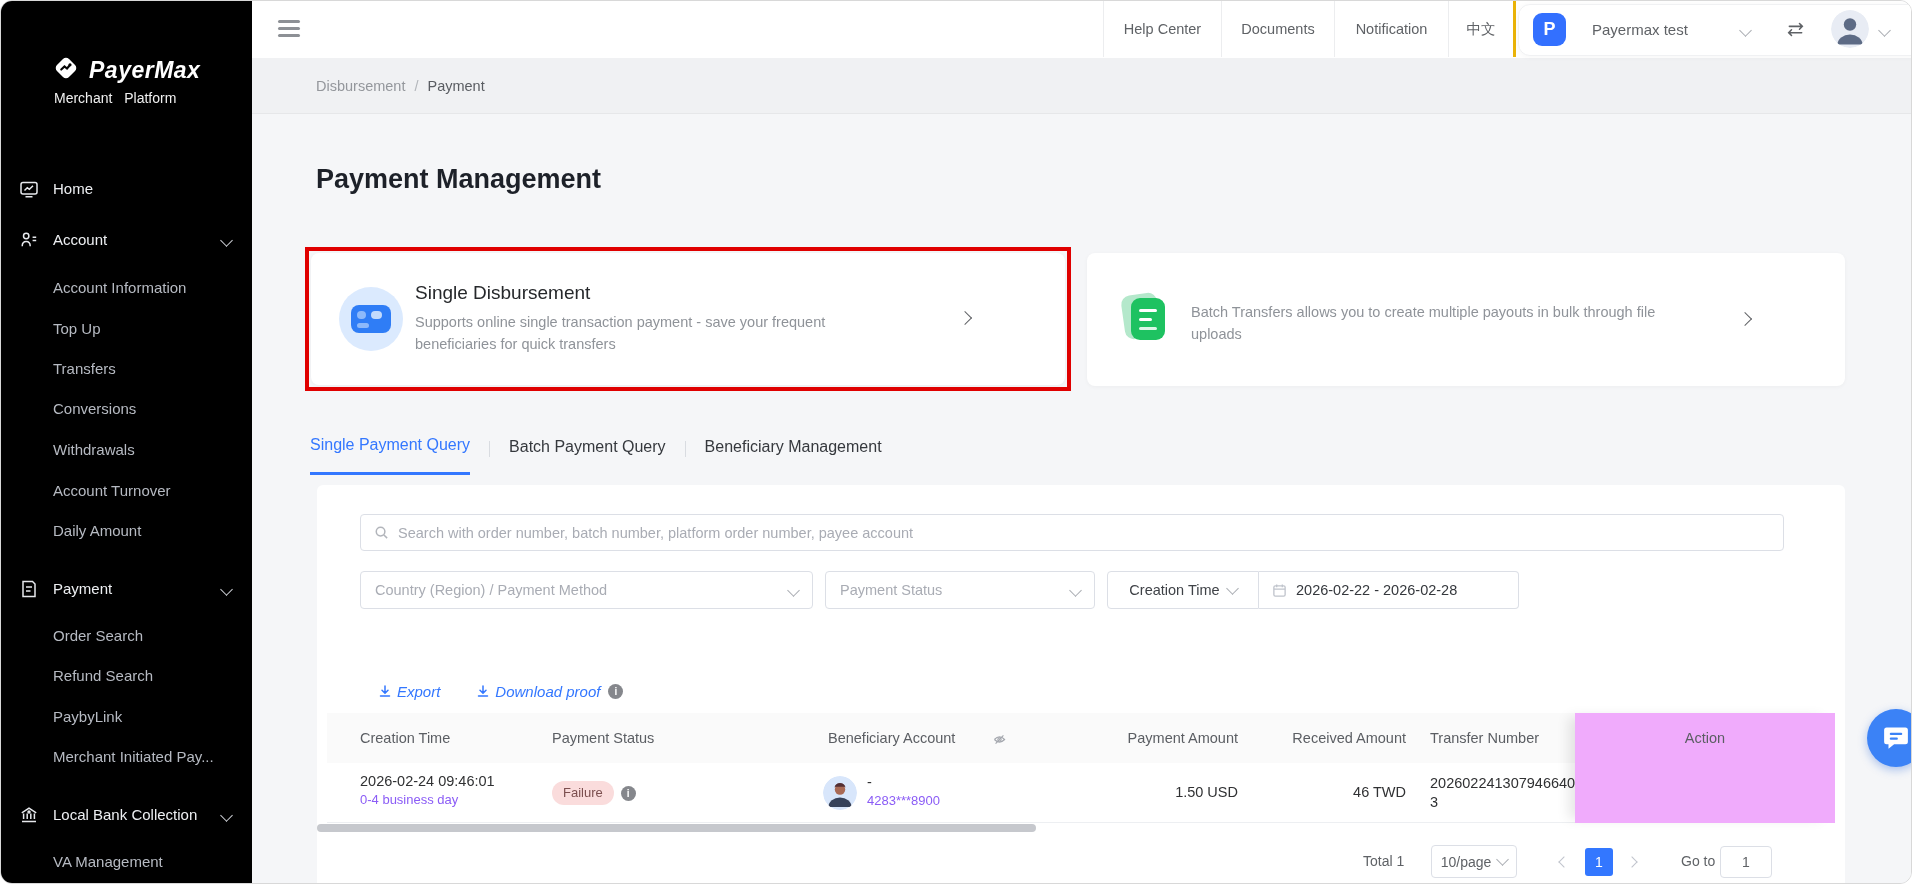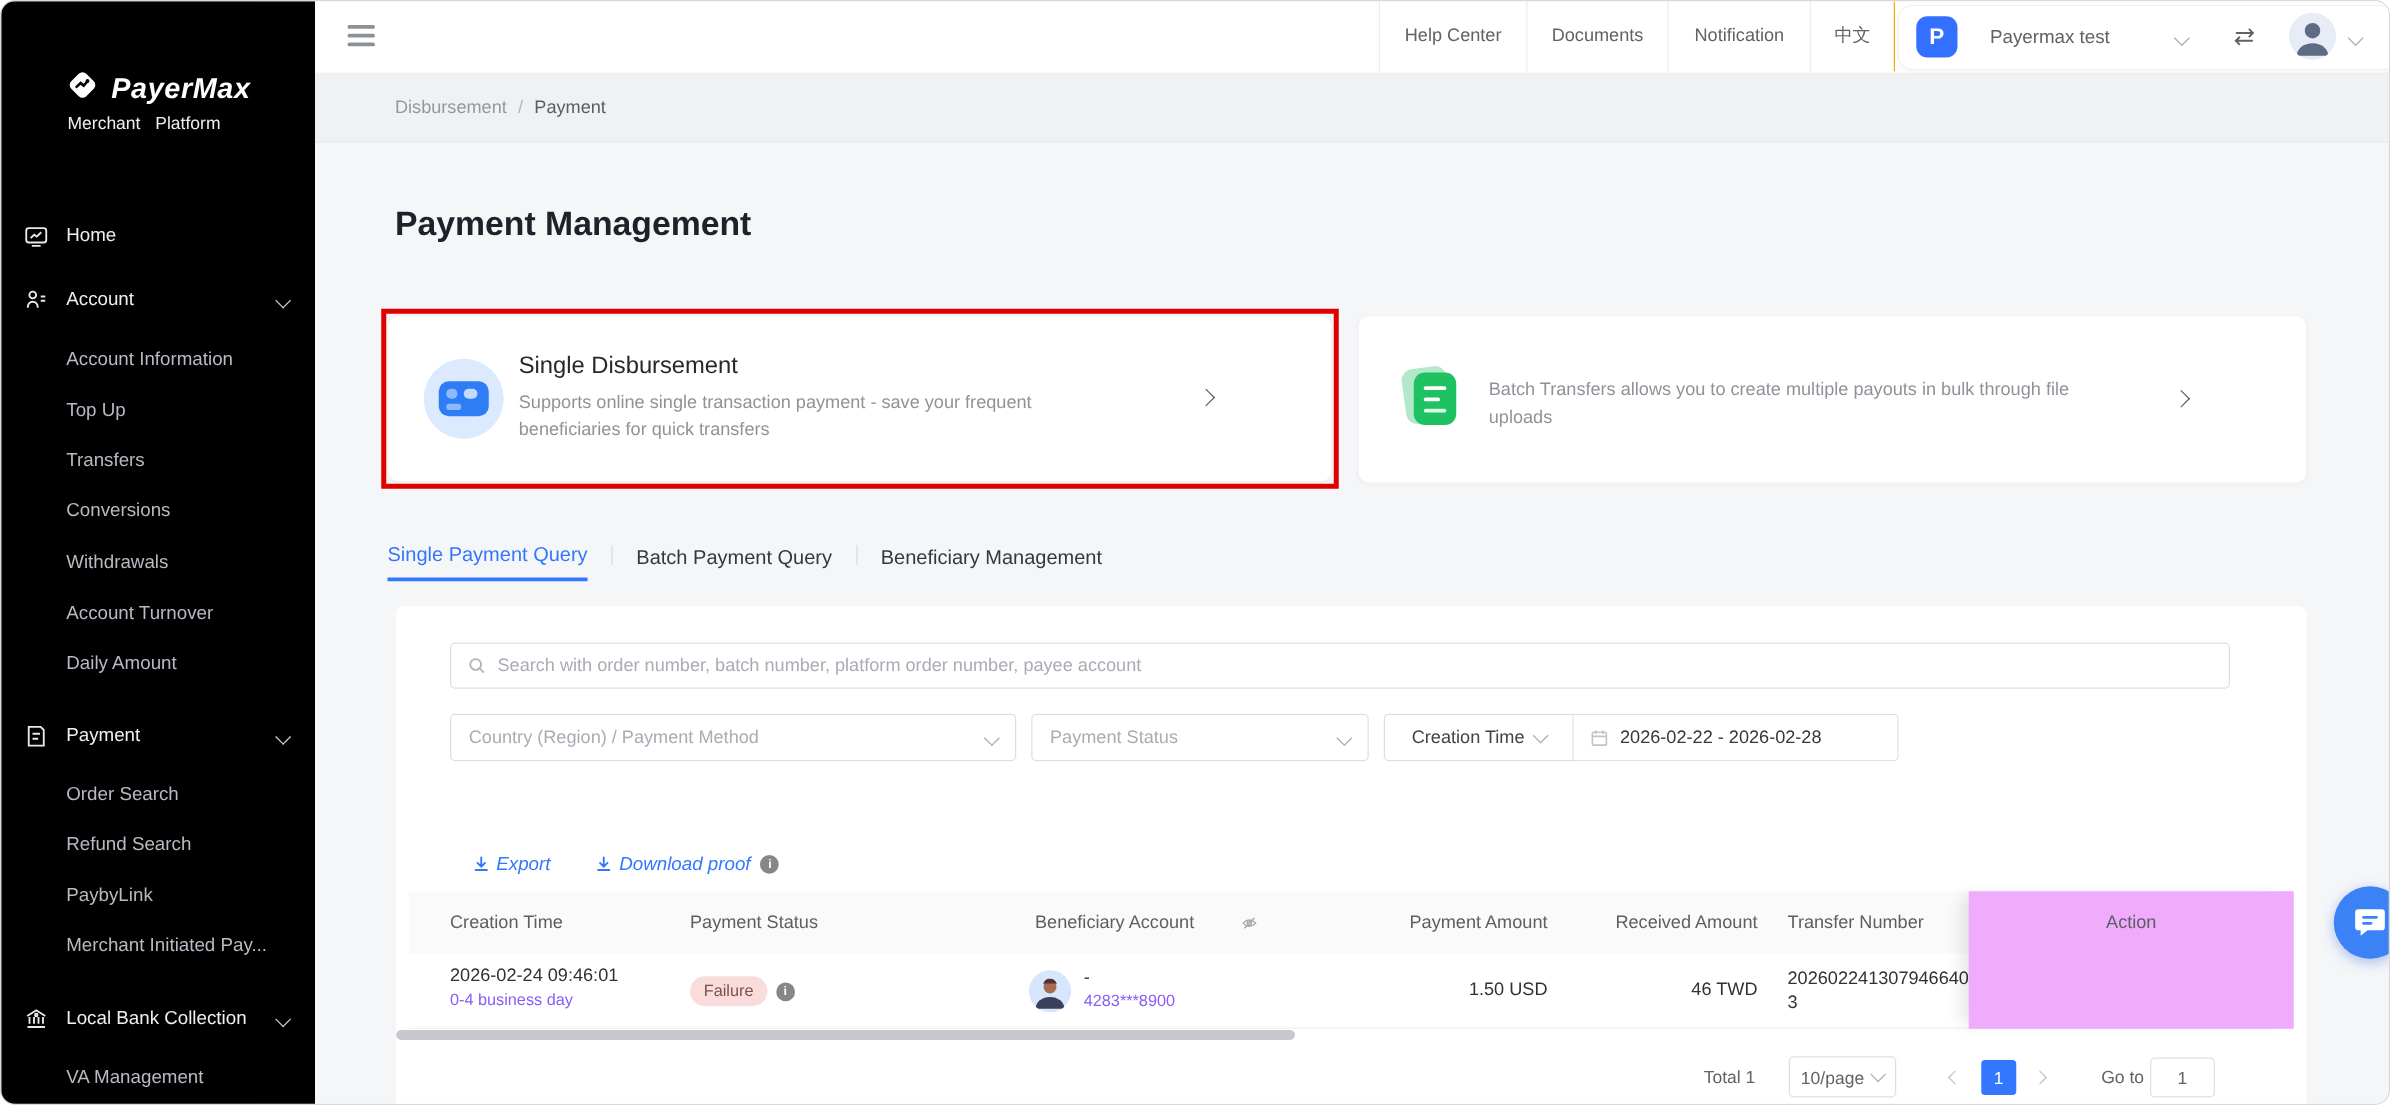--- a/index.html
+++ b/index.html
@@ -19,21 +19,21 @@
   .s-chev { position:absolute; left:221px; width:9px; height:9px;
             border-right:1.6px solid #cfd2d8; border-bottom:1.6px solid #cfd2d8; transform:rotate(45deg); }
 
   
   .topbar { position:absolute; left:251px; top:0; right:0; height:57px; background:#fff; z-index:20; }
   .hamburger { position:absolute; left:26px; top:19px; width:22px; height:18px; cursor:pointer; }
   .hamburger span { display:block; height:2.5px; background:#8d9095; border-radius:2px; margin-bottom:4.5px; }
   .tb-links { position:absolute; left:851px; top:0; height:56px; display:flex; }
   .tb-link { height:56px; line-height:56px; text-align:center; font-size:14.5px; color:#5f6266;
              border-left:1px solid #ecedef; cursor:pointer; }
-  .tb-link:last-child { border-right:1px solid #eab308; }
+  .tb-link:last-child { border-right:3px solid #eab308; }
   .acct-card { position:absolute; left:1266px; top:3px; width:700px; height:52px; background:#fff;
                border:1px solid #f0f1f3; border-radius:12px; box-shadow:0 1px 6px rgba(0,0,0,.04); }
   .p-badge { position:absolute; left:1281px; top:12px; width:33px; height:33px; border-radius:9px;
              background:#3370ff; color:#fff; font-weight:700; font-size:18px; text-align:center; line-height:33px; cursor:pointer; }
   .org-name { position:absolute; left:1340px; top:0; height:57px; line-height:57px; font-size:15px; color:#5f6266; cursor:pointer; }
   .chev-d { display:inline-block; width:9px; height:9px; border-right:1.5px solid #a9acb2; border-bottom:1.5px solid #a9acb2; transform:rotate(45deg); }
   .avatar { position:absolute; left:1579px; top:9px; width:38px; height:38px; border-radius:50%; overflow:hidden; cursor:pointer; }
 
   
   .crumbbar { position:absolute; left:251px; top:57px; right:0; height:56px; background:#f0f1f3;
@@ -65,21 +65,21 @@
   .mc2 { left:20px; top:6px; width:11px; height:8px; background:#c3dafc; }
   .mc3 { left:6px; top:18px; width:12px; height:5px; background:#8db9fa; border-radius:3px; }
   
   .sheet-back { position:absolute; left:8px; top:6px; width:36px; height:44px; border-radius:9px; background:#b4e8cb; transform:rotate(-8deg); }
   .sheet-front { position:absolute; left:16px; top:10px; width:34px; height:42px; border-radius:9px; background:#1ec261; }
   .sheet-front i { position:absolute; left:8px; height:3.5px; border-radius:2px; background:#fff; }
   .sl1 { top:11px; width:18px; } .sl2 { top:20px; width:13px; } .sl3 { top:29px; width:18px; opacity:.85; }
 
   
   .tabs { position:absolute; left:58px; top:322px; display:flex; align-items:center; }
-  .tab { font-size:16px; color:#35383d; padding-bottom:8px; cursor:pointer; }
+  .tab { font-size:16px; color:#35383d; padding-bottom:18px; cursor:pointer; }
   .tab.active { color:#3377ff; border-bottom:3px solid #3377ff; }
   .tab-div { width:1px; height:16px; background:#d9dce1; margin:0 19px 13px 19px; }
 
   
   .panel { position:absolute; left:65px; top:371px; width:1528px; height:424px; background:#fff; border-radius:6px; }
   .search-box { position:absolute; left:43px; top:29px; width:1424px; height:37px; border:1px solid #dcdfe6;
                 border-radius:4px; display:flex; align-items:center; background:#fff; }
   .search-box svg { margin:0 9px 0 13px; }
   .search-box input { border:none; outline:none; flex:1; font-size:14.5px; color:#606266; font-family:inherit; background:transparent; }
   .search-box input::placeholder { color:#a9acb4; }

